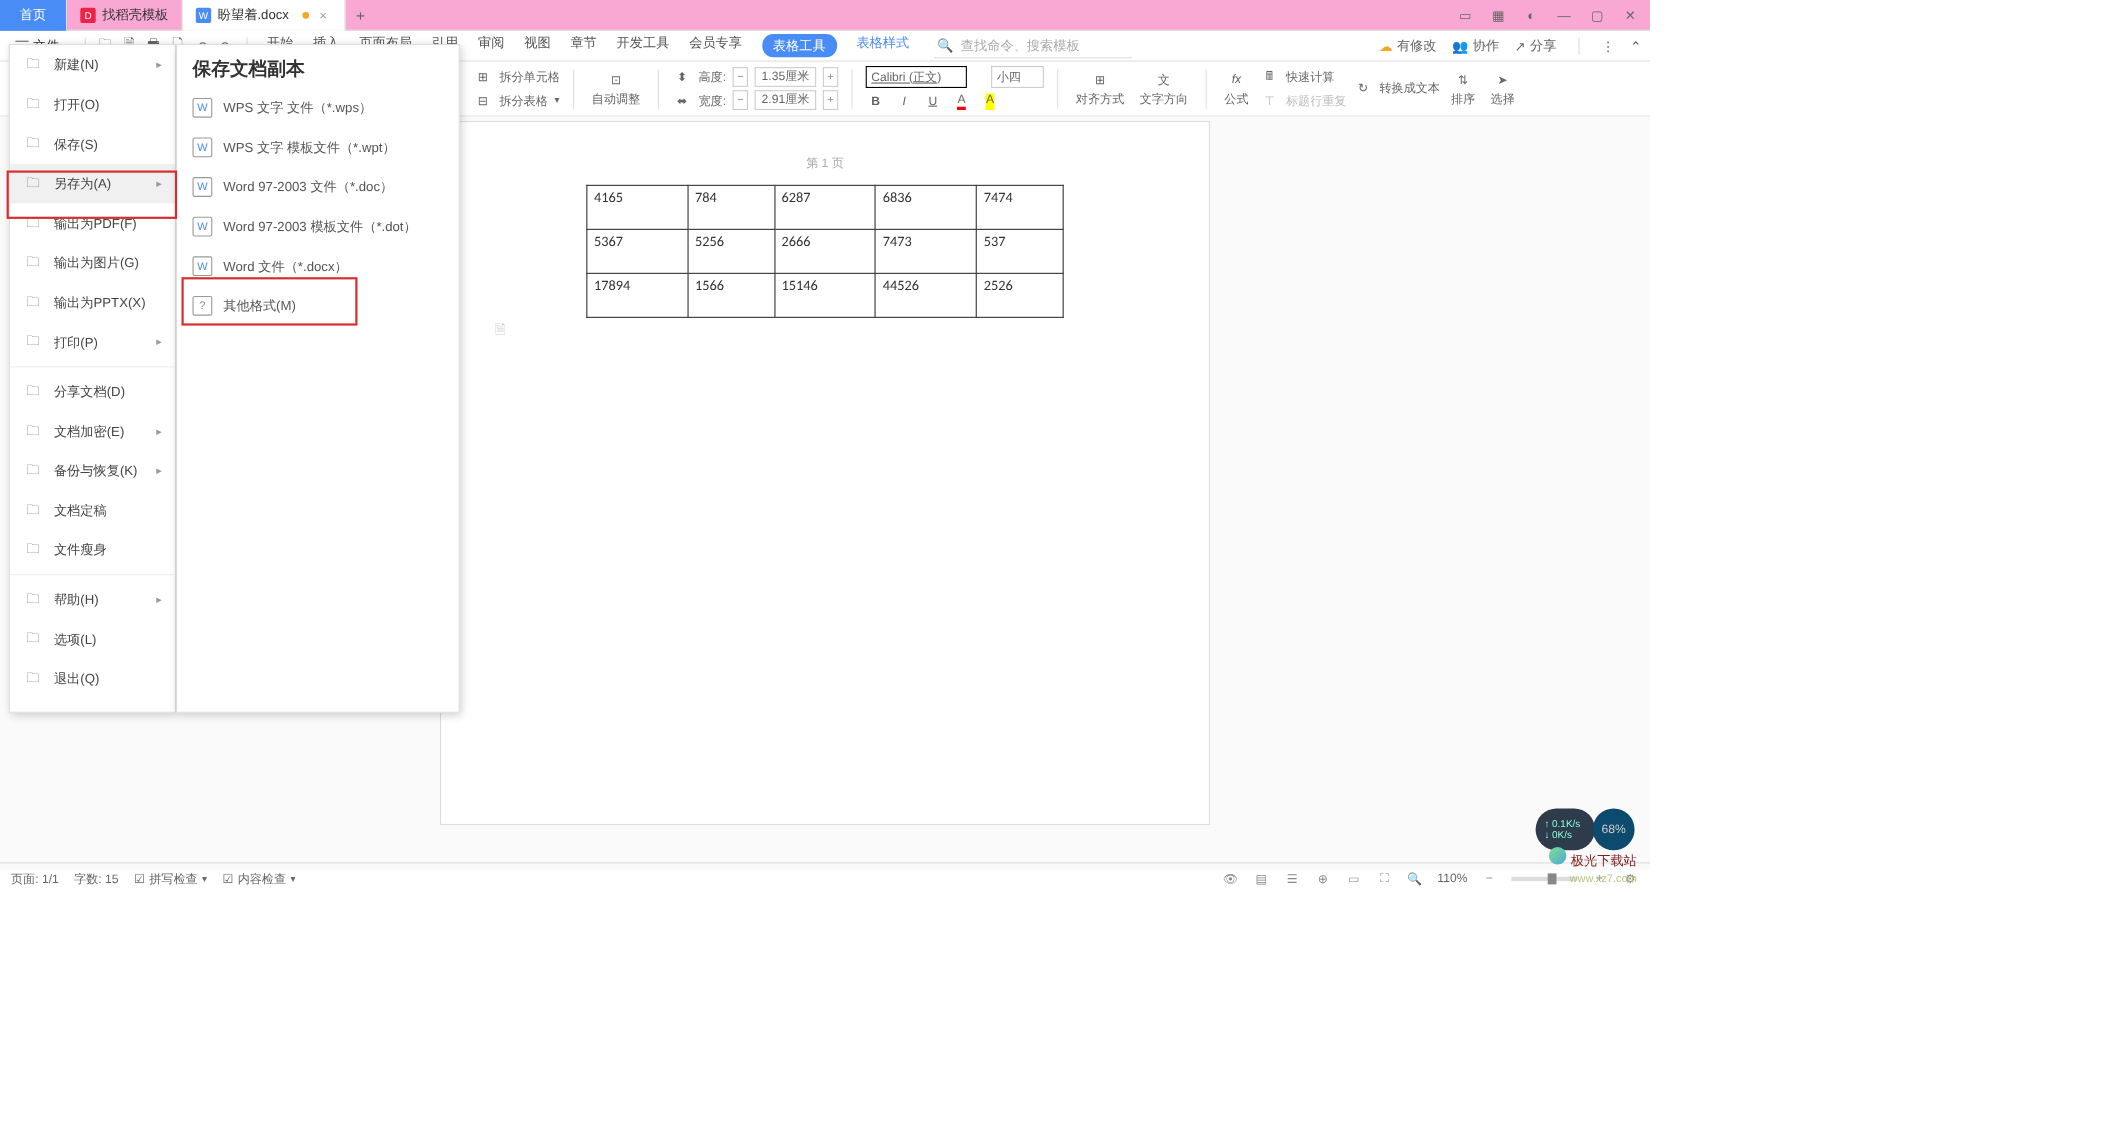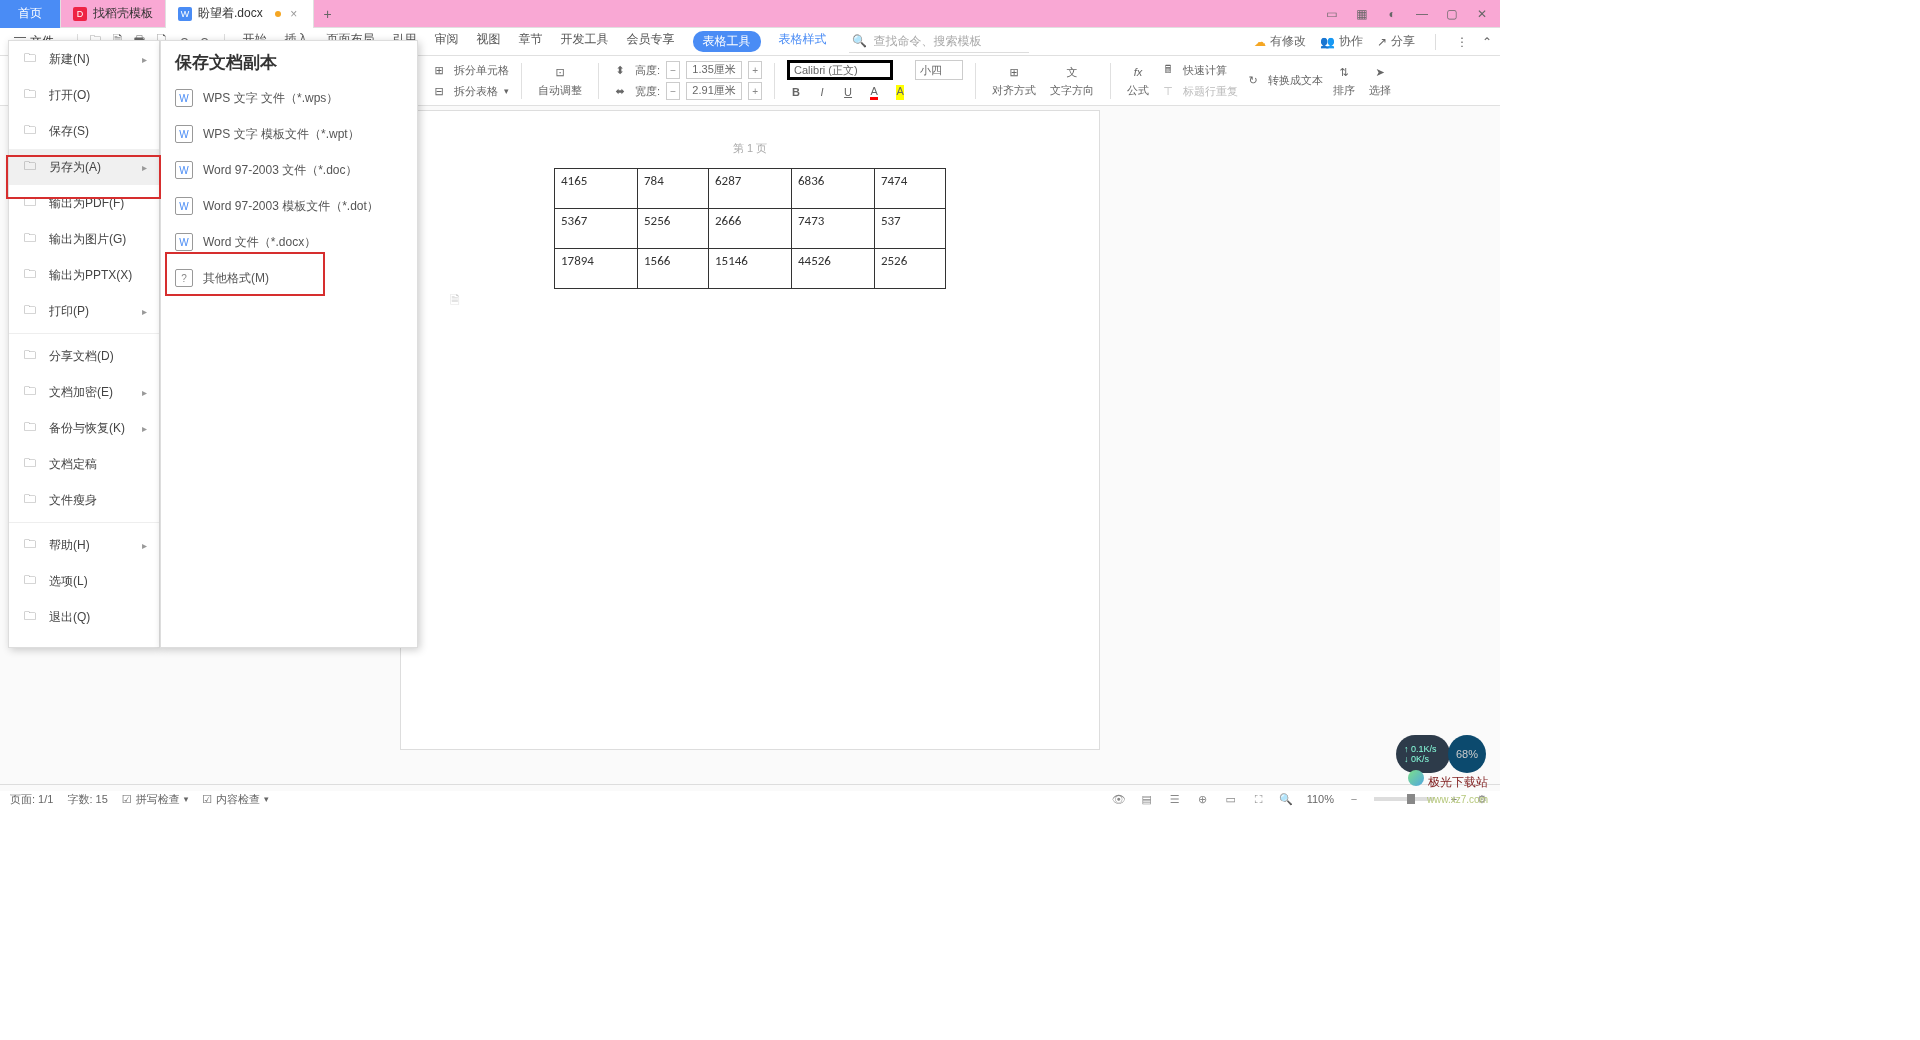--- a/index.html
+++ b/index.html
@@ -32,32 +32,32 @@
   .mbr-item { display: flex; align-items: center; gap: 4px; }
   
   
   .ribbon { height: 50px; border-bottom: 1px solid #e0e0e0; display: flex; align-items: center; padding-left: 430px; gap: 6px; color: #666; font-size: 11px; }
   .rib-group { display: flex; flex-direction: column; gap: 3px; }
   .rib-row { display: flex; align-items: center; gap: 6px; }
   .rib-stack { display: flex; flex-direction: column; align-items: center; justify-content: center; height: 46px; gap: 2px; padding: 0 4px; }
   .rib-sep { width: 1px; height: 36px; background: #e0e0e0; margin: 0 6px; }
   .dim-input { width: 56px; height: 18px; border: 1px solid #ccc; text-align: center; font-size: 11px; }
   .step-btn { width: 14px; height: 18px; border: 1px solid #ccc; display: flex; align-items: center; justify-content: center; font-size: 10px; color: #888; }
-  .font-sel { width: 106px; height: 20px; border: 3px solid #000000; padding: 0 4px; display: flex; align-items: center; font-size: 11px; }
+  .font-sel { width: 92px; height: 20px; border: 1px solid #000000; padding: 0 4px; display: flex; align-items: center; font-size: 11px; text-decoration: underline; }
   .font-size-sel { width: 48px; height: 20px; border: 1px solid #ccc; padding: 0 4px; display: flex; align-items: center; font-size: 11px; margin-left: 16px; }
   .fmt-row { display: flex; gap: 8px; align-items: center; }
   .fmt-btn { width: 18px; height: 18px; display: flex; align-items: center; justify-content: center; }
   .rib-ico { width: 18px; height: 18px; display: inline-flex; align-items: center; justify-content: center; border: 1px solid transparent; }
   
   
   .canvas { position: absolute; top: 106px; left: 0; right: 0; bottom: 22px; background: #fafafa; }
   .page { position: absolute; left: 400px; top: 4px; width: 700px; height: 640px; background: #fff; border: 1px solid #ddd; }
   .page-number { text-align: center; color: #aaa; padding-top: 30px; font-size: 11px; }
   .page-icon { position: absolute; left: 450px; top: 185px; color: #ccc; }
-  .data-table { margin: 12px auto 0 auto; border-collapse: collapse; width: 392px; }
+  .data-table { margin: 12px auto 0 auto; border-collapse: collapse; width: 434px; }
   .data-table td { border: 1px solid #333; height: 40px; padding: 4px 6px; vertical-align: top; font-size: 13px; font-family: Calibri, sans-serif; }
   
   
   .filemenu { position: absolute; left: 8px; top: 40px; width: 152px; height: 608px; background: #fff; box-shadow: 2px 2px 8px rgba(0,0,0,0.2); border: 1px solid #ddd; z-index: 10; }
   .fm-item { height: 36px; display: flex; align-items: center; padding: 0 12px; gap: 10px; color: #444; cursor: pointer; position: relative; }
   .fm-item .arrow { margin-left: auto; color: #999; font-size: 10px; }
   .fm-item.highlight { background: #f0f0f0; }
   .fm-sep { height: 1px; background: #eee; margin: 4px 0; }
   .fm-icon { width: 18px; height: 18px; display: flex; align-items: center; justify-content: center; color: #666; }
   .red-box1 { position: absolute; left: 6px; top: 155px; width: 155px; height: 44px; border: 2px solid #d62e2e; z-index: 11; pointer-events: none; }

